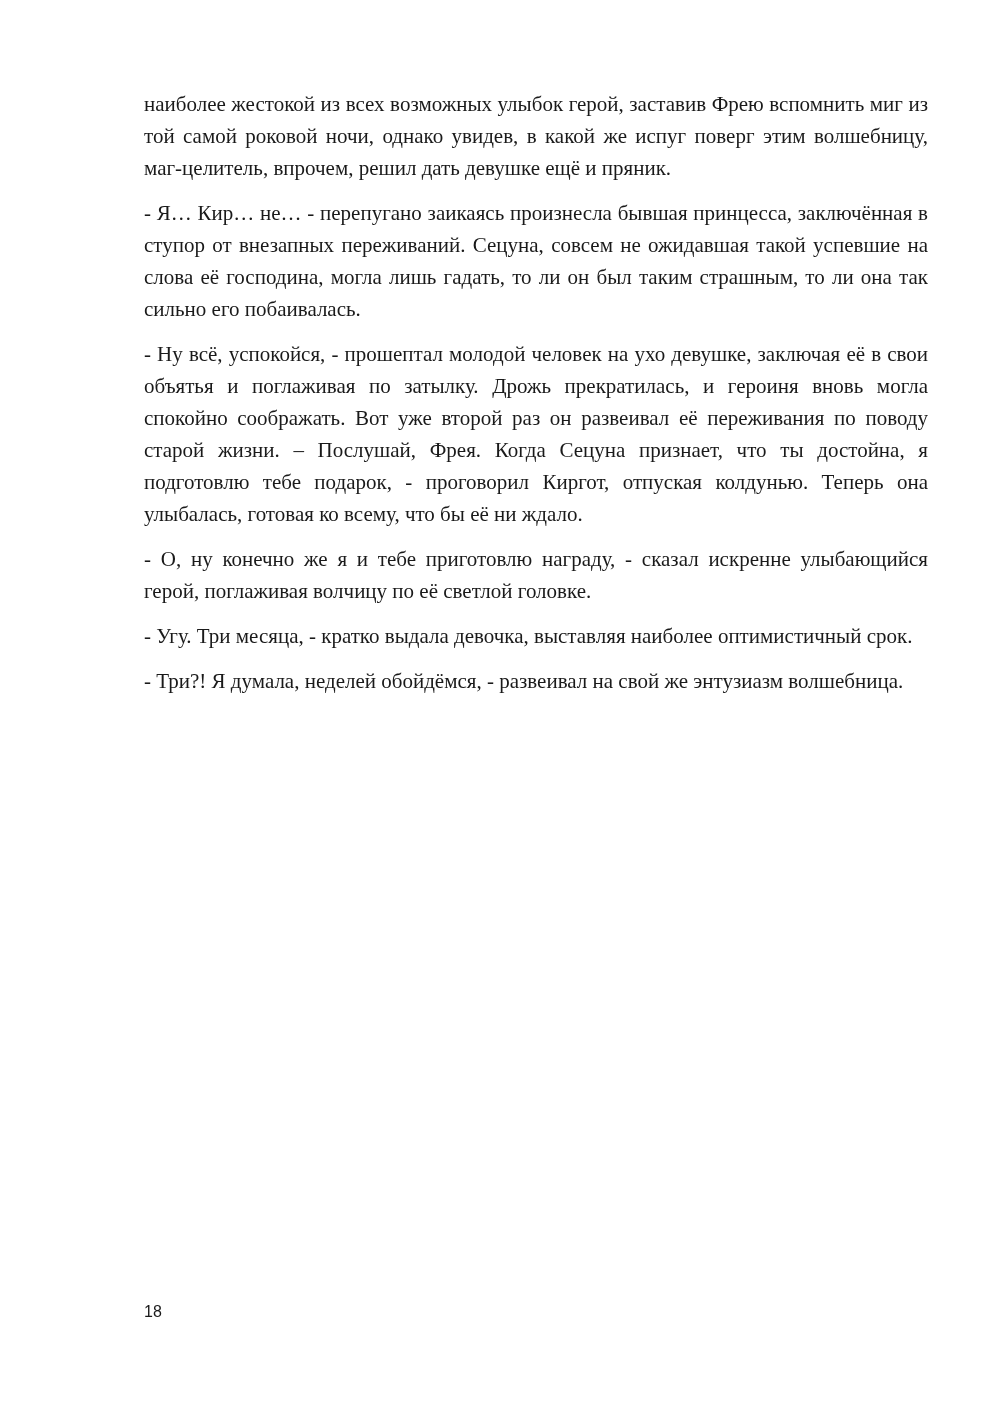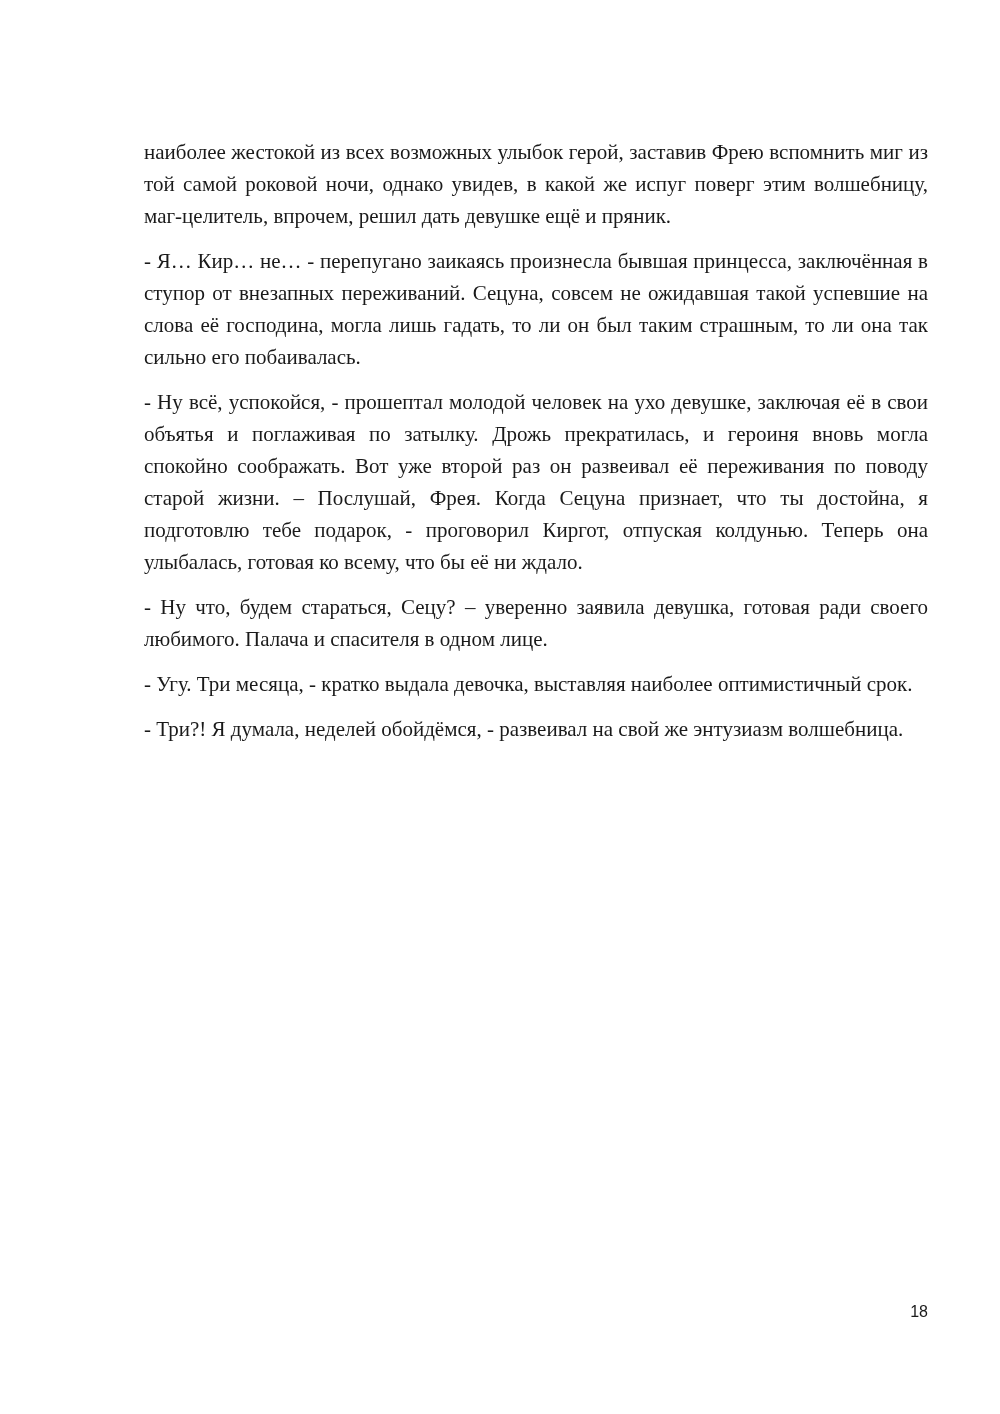--- a/index.html
+++ b/index.html
@@ -12,48 +12,47 @@
     width: 1000px;
     height: 1414px;
     background: #ffffff;
     overflow: hidden;
   }
   .text-block {
     position: absolute;
     left: 144px;
     top: 88px;
     width: 784px;
-    margin-top: 48px;
   }
   .text-block p {
     margin: 0 0 13px 0;
     font-family: "Liberation Serif", "DejaVu Serif", serif;
     font-size: 21px;
     line-height: 32px;
     color: #1a1a1a;
     text-align: justify;
     text-justify: inter-word;
   }
   .page-footer {
     position: absolute;
     left: 144px;
     top: 1303px;
     width: 784px;
-    text-align: right;
+    text-align: left;
     font-family: "Liberation Sans", "DejaVu Sans", sans-serif;
     font-size: 16px;
     color: #1a1a1a;
   }
 </style>
 </head>
 <body>
 
 <div class="sheet">
   <div class="text-block">
     <p>наиболее жестокой из всех возможных улыбок герой, заставив Фрею вспомнить миг из той самой роковой ночи, однако увидев, в какой же испуг поверг этим волшебницу, маг-целитель, впрочем, решил дать девушке ещё и пряник.</p>
     <p>- Я… Кир… не… - перепугано заикаясь произнесла бывшая принцесса, заключённая в ступор от внезапных переживаний. Сецуна, совсем не ожидавшая такой успевшие на слова её господина, могла лишь гадать, то ли он был таким страшным, то ли она так сильно его побаивалась.</p>
     <p>- Ну всё, успокойся, - прошептал молодой человек на ухо девушке, заключая её в свои объятья и поглаживая по затылку. Дрожь прекратилась, и героиня вновь могла спокойно соображать. Вот уже второй раз он развеивал её переживания по поводу старой жизни. – Послушай, Фрея. Когда Сецуна признает, что ты достойна, я подготовлю тебе подарок, - проговорил Киргот, отпуская колдунью. Теперь она улыбалась, готовая ко всему, что бы её ни ждало.</p>
-    <p>- Ну что, будем стараться, Сецу? – уверенно заявила девушка, готовая ради своего любимого. Палача и спасителя в одном лице.</p>
+    <p>- О, ну конечно же я и тебе приготовлю награду, - сказал искренне улыбающийся герой, поглаживая волчицу по её светлой головке.</p>
     <p>- Угу. Три месяца, - кратко выдала девочка, выставляя наиболее оптимистичный срок.</p>
     <p>- Три?! Я думала, неделей обойдёмся, - развеивал на свой же энтузиазм волшебница.</p>
   </div>
   <div class="page-footer">18</div>
 </div>
 
 </body></html>

